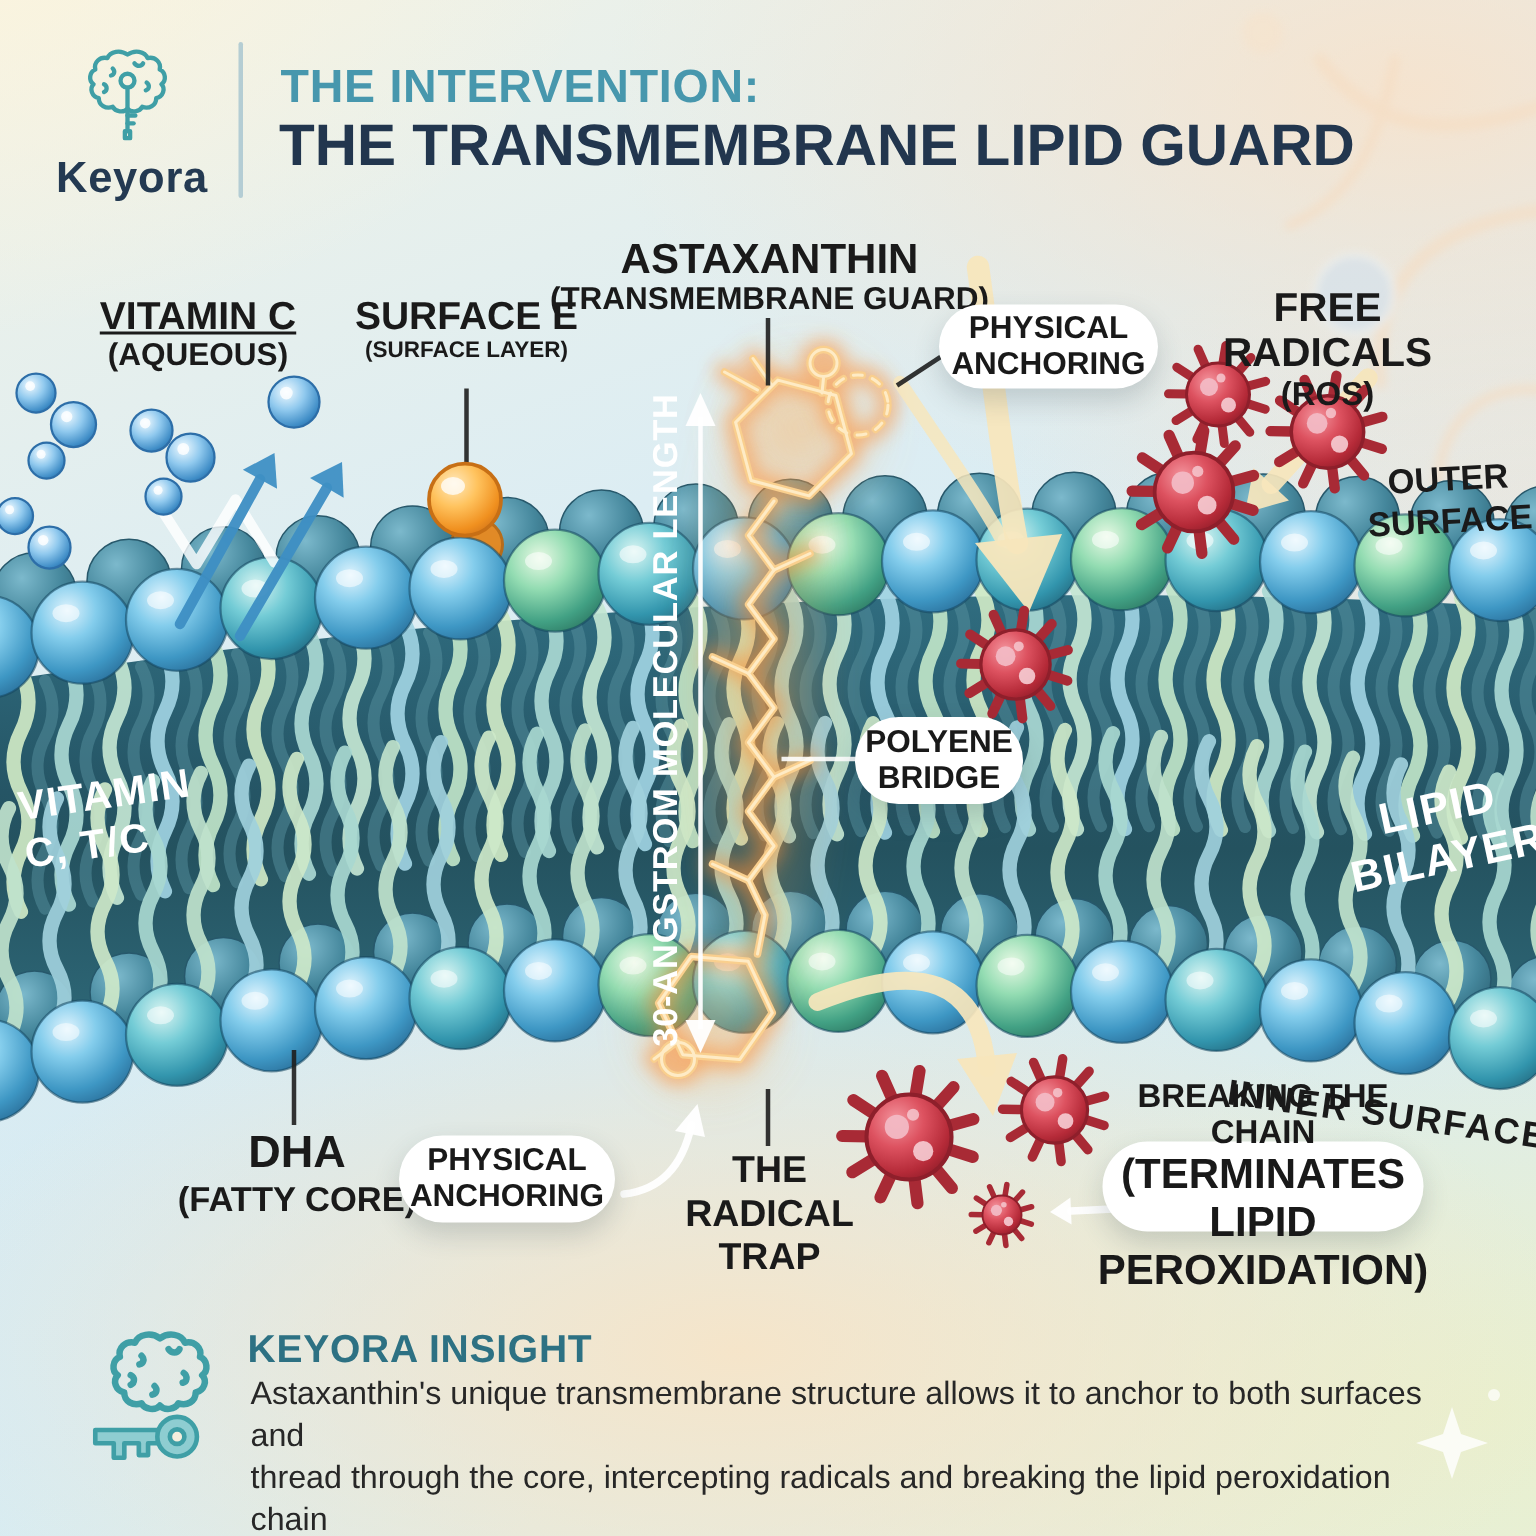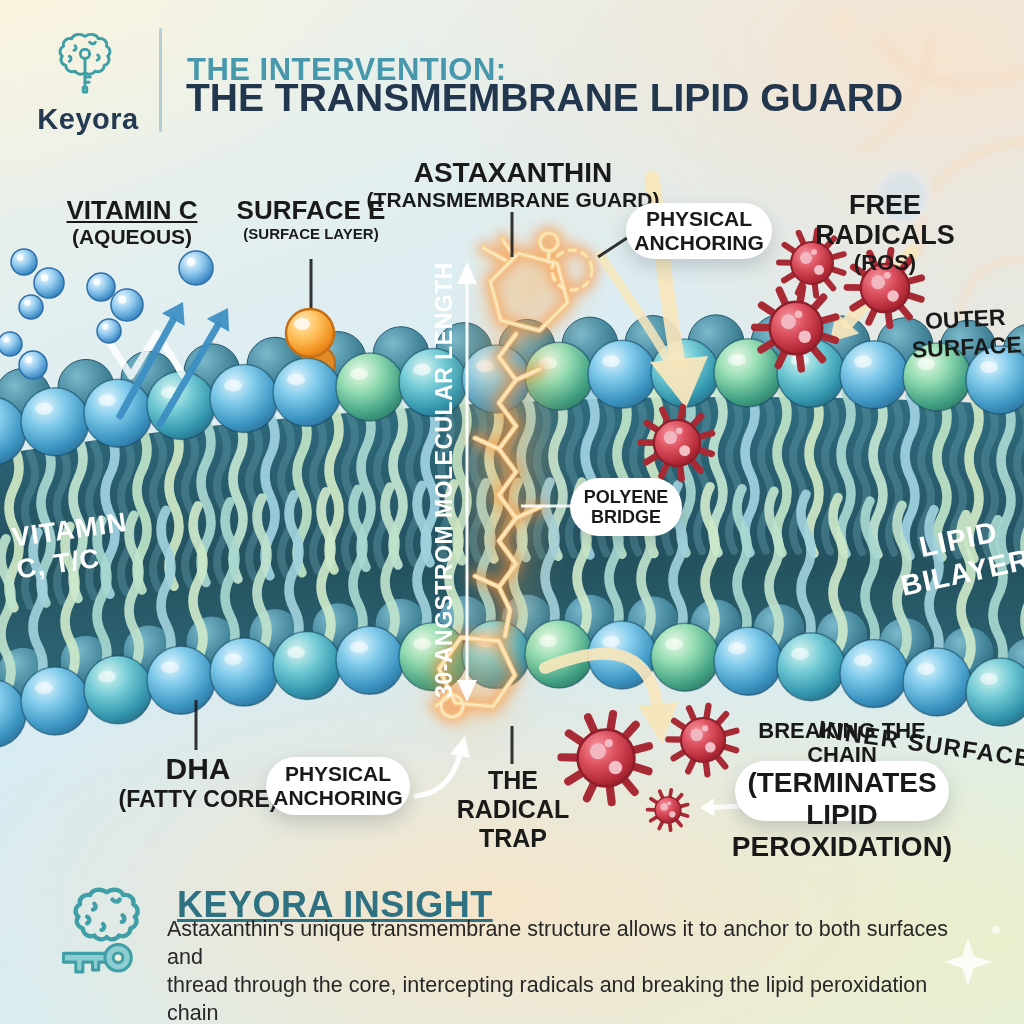--- a/index.html
+++ b/index.html
@@ -15,49 +15,49 @@
       radial-gradient(600px 340px at 2% 92%, rgba(214,236,245,.9), rgba(214,236,245,0) 60%),
       linear-gradient(160deg,#f1f2e6 0%,#dcedf3 35%,#d7ebf2 62%,#e6efdf 100%);
   }
   svg#diagram{position:absolute;inset:0;z-index:1;}
   .ov{position:absolute;z-index:2;color:#1a1a1a;}
   .ctr{transform:translateX(-50%);text-align:center;}
   
   .logo-icon{left:56px;top:30px;width:58px;height:72px;}
   .brand{left:88px;top:103px;font-size:29px;font-weight:700;color:#243a52;letter-spacing:.5px;}
   .divider{left:159px;top:28px;width:3px;height:104px;background:#a9c7d0;opacity:.85;border-radius:2px;}
-  .kicker{left:187px;top:52px;font-size:31px;font-weight:800;color:#4797ad;letter-spacing:.5px;}
+  .kicker{left:187px;top:40px;font-size:31px;font-weight:800;color:#4797ad;letter-spacing:.5px;}
   .title{left:186px;top:76px;font-size:39px;font-weight:800;color:#22364e;letter-spacing:0;}
   
   .lbl-t{font-weight:800;line-height:1.12;}
   .lbl-s{font-weight:700;line-height:1.15;}
   .lbl-vitc{left:132px;top:196px;} .lbl-vitc .lbl-t{font-size:26px;text-decoration:underline;} .lbl-vitc .lbl-s{font-size:21px;}
   .lbl-vite{left:311px;top:196px;} .lbl-vite .lbl-t{font-size:26px;} .lbl-vite .lbl-s{font-size:15px;}
   .lbl-asta{left:513px;top:157px;} .lbl-asta .lbl-t{font-size:28px;} .lbl-asta .lbl-s{font-size:21px;}
   .lbl-frad{left:885px;top:190px;} .lbl-frad .lbl-t{font-size:27px;} .lbl-frad .lbl-s{font-size:22px;}
   .lbl-outer{left:966px;top:305px;font-size:23px;font-weight:800;white-space:pre-line;line-height:1.22;transform:translateX(-50%) rotate(-3deg);text-align:center;}
   .lbl-vctc{left:10px;top:522px;color:#fff;font-size:27px;font-weight:800;white-space:pre-line;line-height:1.2;letter-spacing:1px;transform:rotate(-8deg);transform-origin:left top;}
   .lbl-bilayer{left:962px;top:556px;color:#fff;font-size:29px;font-weight:800;white-space:pre-line;line-height:1.18;letter-spacing:1px;transform:translate(-50%,-50%) rotate(-12deg);text-align:center;}
   .lbl-len{left:444px;top:480px;color:#fff;font-size:23px;font-weight:800;white-space:nowrap;letter-spacing:.5px;transform:translate(-50%,-50%) rotate(-90deg);}
   .lbl-dha{left:198px;top:752px;} .lbl-dha .lbl-t{font-size:30px;} .lbl-dha .lbl-s{font-size:23px;font-weight:600;}
   .lbl-trap{left:513px;top:766px;font-size:25px;font-weight:800;white-space:pre-line;line-height:1.16;text-align:center;}
   .lbl-inner{left:925px;top:744px;font-size:24px;font-weight:800;letter-spacing:1.5px;white-space:nowrap;transform:translate(-50%,-50%) rotate(8deg);}
   
   .pill{position:absolute;z-index:2;background:#fff;border-radius:32px;display:flex;flex-direction:column;
         align-items:center;justify-content:center;text-align:center;color:#191919;
         box-shadow:0 8px 18px rgba(50,70,80,.20);font-weight:800;line-height:1.12;white-space:pre-line;}
   .pill-anchor-top{left:626px;top:203px;width:146px;height:56px;font-size:21px;}
-  .pill-polyene{left:570px;top:478px;width:112px;height:58px;font-size:18px;}
+  .pill-polyene{left:570px;top:478px;width:112px;height:58px;font-size:21px;}
   .pill-anchor-bot{left:266px;top:757px;width:144px;height:58px;font-size:21px;}
   .pill-break{left:735px;top:761px;width:214px;height:60px;}
   .pill-break .pb-t{font-size:22px;font-weight:800;line-height:1.1;}
   .pill-break .pb-s{font-size:28px;font-weight:600;line-height:1.15;white-space:pre-line;}
   
   .insight-icon{left:60px;top:886px;width:88px;height:96px;}
-  .insight-h{left:177px;top:884px;font-size:36px;font-weight:800;color:#2d7183;letter-spacing:.5px;text-decoration:underline;}
+  .insight-h{left:165px;top:884px;font-size:26px;font-weight:800;color:#2d7183;letter-spacing:.5px;}
   .insight-b{left:167px;top:916px;width:810px;font-size:21.5px;font-weight:500;color:#272727;line-height:1.3;white-space:pre-line;}
 </style>
 </head>
 <body>
 
 <div class="stage">
 
   <svg id="diagram" width="1024" height="1024" viewBox="0 0 1024 1024">
     <defs>
       <radialGradient id="gBlue" cx="35%" cy="28%" r="80%">

